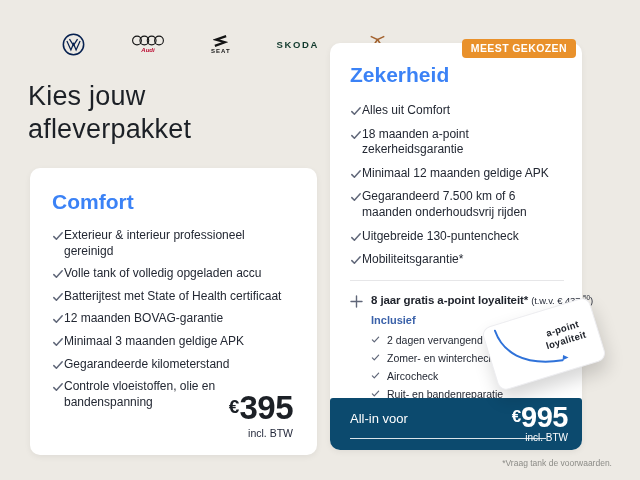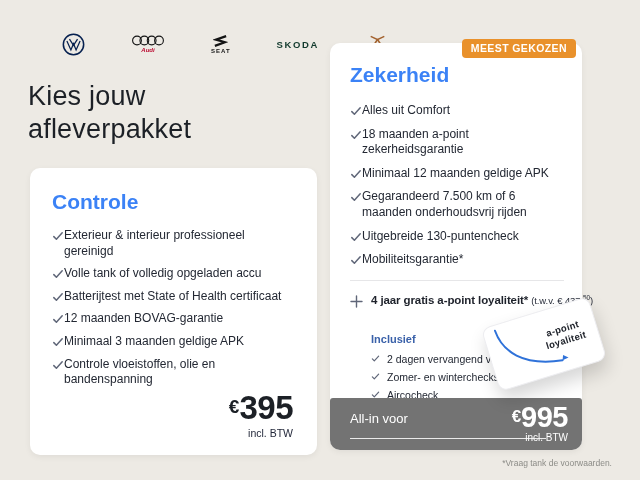--- a/index.html
+++ b/index.html
@@ -42,35 +42,35 @@
   .badge { position:absolute; top:-4px; right:6px; background:#e9912b; color:#fff; font-size:10.5px;
            font-weight:bold; letter-spacing:.4px; padding:3px 9px 4px; border-radius:4px; }
 
   .divider { height:1px; background:#e6e6e8; margin:12px 0 0 0; }
 
   .addon { display:flex; gap:8px; margin-top:13px; }
   .plus { flex:0 0 13px; margin-top:1px; }
   .addon-title { font-size:11.5px; font-weight:bold; color:#1e222b; white-space:nowrap; letter-spacing:-.1px; }
   .twv { font-size:9.5px; font-weight:normal; color:#2a2f3c; }
   .twv sup { font-size:6.5px; }
-  .inclusief { margin-top:27px; font-size:11px; font-weight:bold; color:#3a61a9; }
+  .inclusief { margin-top:8px; font-size:11px; font-weight:bold; color:#3a61a9; }
   ul.sub { list-style:none; margin-top:8px; }
   ul.sub li { display:flex; gap:7px; margin-bottom:6px; font-size:10.5px; color:#232833; }
   ul.sub .check { flex:0 0 9px; margin-top:1px; }
 
   
   .loyalty-card { position:absolute; left:158px; top:268px; width:112px; height:66px; background:#fff;
                   border:1px solid #ededf0; border-radius:9px; transform:rotate(-17deg);
                   box-shadow:0 10px 18px rgba(0,0,0,.16); z-index:3; }
   .loyalty-card svg { position:absolute; left:0; top:0; }
   .loyalty-text { position:absolute; right:12px; top:17px; text-align:center; font-size:9.5px;
                   font-weight:bold; color:#20242c; line-height:1.25; letter-spacing:.3px; }
 
   
-  .footer-blue { position:absolute; left:0; right:0; bottom:0; height:52px; background:#737373;
+  .footer-blue { position:absolute; left:0; right:0; bottom:0; height:52px; background:#0c4a6e;
                  border-radius:3px 3px 10px 10px; color:#fff; }
   .allin { position:absolute; left:20px; top:13px; font-size:13px; font-weight:500; }
   .rule { position:absolute; left:20px; bottom:11px; width:196px; height:1px; background:rgba(255,255,255,.85); }
   .footer-price { position:absolute; right:14px; top:3px; text-align:right; }
   .footer-price .cur { font-size:17px; font-weight:600; vertical-align:5px; }
   .footer-price .amount { font-size:29px; font-weight:700; letter-spacing:-.5px; }
   .footer-price .note { font-size:10px; margin-top:-2px; }
 
   .footnote { position:absolute; right:28px; top:458px; font-size:8.5px; color:#8c8c87; }
 </style>
@@ -110,21 +110,21 @@
         <path d="M2 1.5 L10 5.2 L5.5 12" fill="none" stroke="#a3622e" stroke-width="1.8"></path>
         <path d="M18 1.5 L10 5.2 L14.5 12" fill="none" stroke="#a3622e" stroke-width="1.8"></path>
       </svg>
       <span class="brand-word cupra-word">CUPRA</span>
     </div>
   </header>
 
   <h1 class="heading">Kies jouw afleverpakket</h1>
 
   <section class="card comfort">
-    <h2>Controle</h2>
+    <h2>Comfort</h2>
     <ul class="features">
       <li>
         <svg class="check" width="12" height="12" viewBox="0 0 12 12">
             <path d="M1.8 6.6 L4.4 9.2 L10.2 2.8" fill="none" stroke="#5f6678" stroke-width="1.5" stroke-linecap="round" stroke-linejoin="round"></path>
           </svg>
         <span>Exterieur &amp; interieur professioneel gereinigd</span>
         </li>
       <li>
         <svg class="check" width="12" height="12" viewBox="0 0 12 12">
             <path d="M1.8 6.6 L4.4 9.2 L10.2 2.8" fill="none" stroke="#5f6678" stroke-width="1.5" stroke-linecap="round" stroke-linejoin="round"></path>
@@ -141,20 +141,26 @@
         <svg class="check" width="12" height="12" viewBox="0 0 12 12">
             <path d="M1.8 6.6 L4.4 9.2 L10.2 2.8" fill="none" stroke="#5f6678" stroke-width="1.5" stroke-linecap="round" stroke-linejoin="round"></path>
           </svg>
         <span>12 maanden BOVAG-garantie</span>
         </li>
       <li>
         <svg class="check" width="12" height="12" viewBox="0 0 12 12">
             <path d="M1.8 6.6 L4.4 9.2 L10.2 2.8" fill="none" stroke="#5f6678" stroke-width="1.5" stroke-linecap="round" stroke-linejoin="round"></path>
           </svg>
         <span>Minimaal 3 maanden geldige APK</span>
+        </li>
+      <li>
+        <svg class="check" width="12" height="12" viewBox="0 0 12 12">
+            <path d="M1.8 6.6 L4.4 9.2 L10.2 2.8" fill="none" stroke="#5f6678" stroke-width="1.5" stroke-linecap="round" stroke-linejoin="round"></path>
+          </svg>
+        <span>Gegarandeerde kilometerstand</span>
         </li>
       <li>
         <svg class="check" width="12" height="12" viewBox="0 0 12 12">
             <path d="M1.8 6.6 L4.4 9.2 L10.2 2.8" fill="none" stroke="#5f6678" stroke-width="1.5" stroke-linecap="round" stroke-linejoin="round"></path>
           </svg>
         <span>Controle vloeistoffen, olie en bandenspanning</span>
         </li>
     </ul>
     <div class="price-block">
       <span class="cur">€</span><span class="amount">395</span>
@@ -205,21 +211,21 @@
     </ul>
 
     <div class="divider"></div>
 
     <div class="addon">
       <svg class="plus" width="13" height="13" viewBox="0 0 13 13">
         <path d="M6.5 1 V12 M1 6.5 H12" stroke="#5f6678" stroke-width="1.4" stroke-linecap="round"></path>
       </svg>
       <div>
         <div class="addon-title">
-          <span>4 jaar gratis a-point loyaliteit*</span>
+          <span>8 jaar gratis a-point loyaliteit*</span>
           <span class="twv"><span>(t.w.v. € 437,</span><sup>50</sup><span>)</span></span>
         </div>
         <div class="inclusief">Inclusief</div>
         <ul class="sub">
           <li>
             <svg class="check" width="9" height="9" viewBox="0 0 12 12">
                 <path d="M1.8 6.6 L4.4 9.2 L10.2 2.8" fill="none" stroke="#5f6678" stroke-width="1.6" stroke-linecap="round" stroke-linejoin="round"></path>
               </svg>
             <span>2 dagen vervangend vervoer</span>
             </li>

